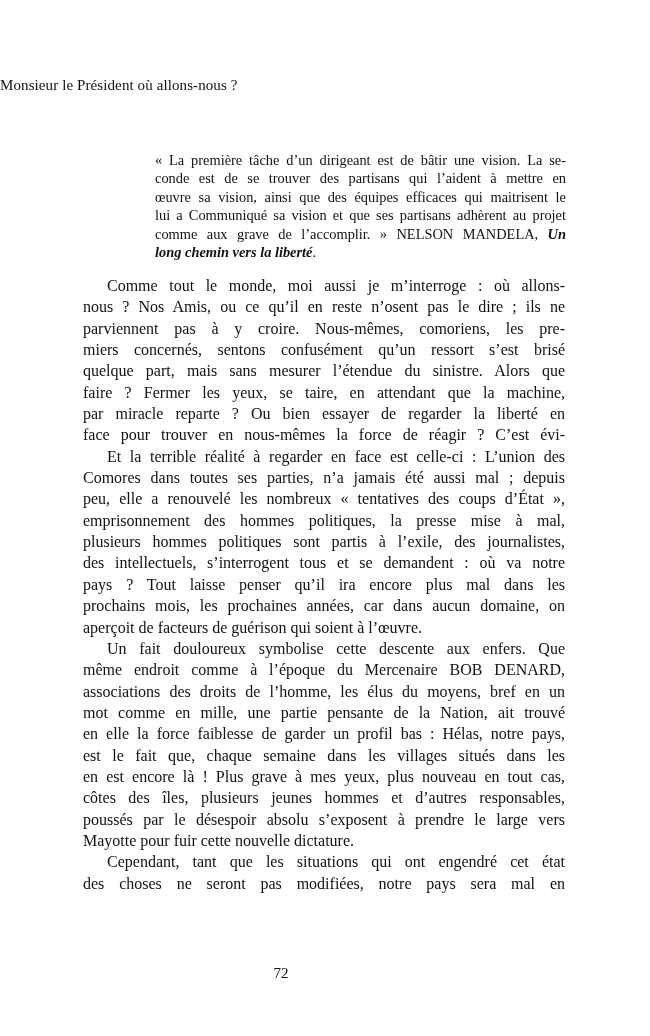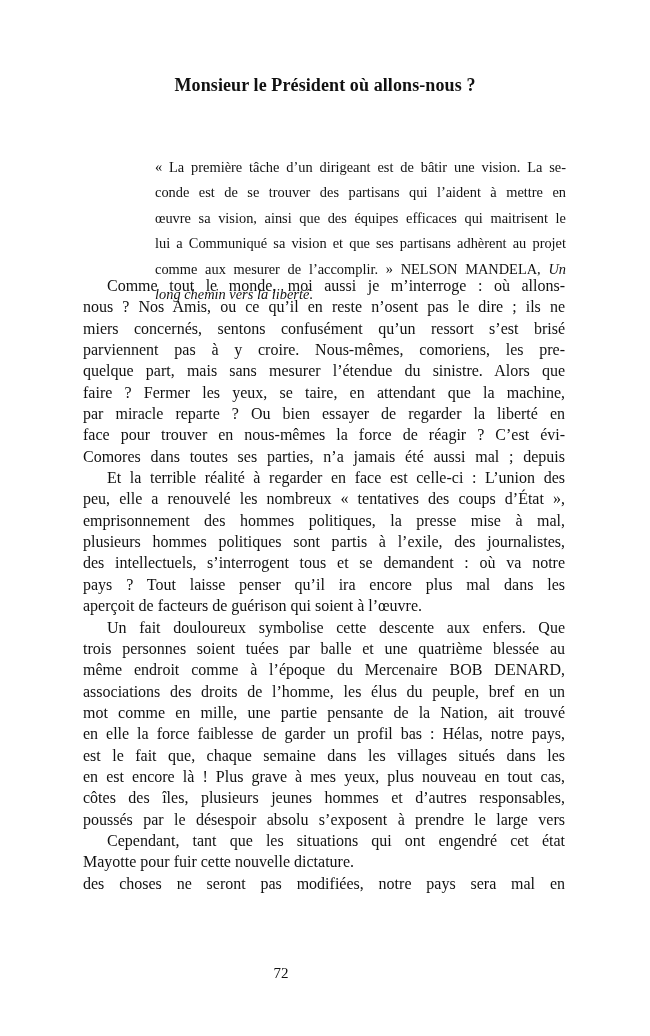--- a/index.html
+++ b/index.html
@@ -18,49 +18,47 @@
     .page {
       position: absolute;
       left: 0; top: 0;
       width: 650px; height: 1036px;
     }
     .title {
       position: absolute;
       top: 70px;
       left: 0;
       width: 650px;
-      text-align: center;
-      font-weight: bold;
-      font-size: 18px;
+      font-weight: normal;
+      font-size: 15px;
       line-height: 30px;
       margin: 0;
       letter-spacing: 0.1px;
     }
     .epigraph {
       position: absolute;
       top: 151px;
       left: 155px;
       width: 411px;
       font-size: 14.4px;
       line-height: 18.4px;
       text-align: justify;
       margin: 0;
     }
     .epigraph .line {
       display: block;
       text-align: justify;
       text-align-last: justify;
       white-space: nowrap;
       height: 18.4px;
-      margin-top: 7px;
     }
     .epigraph .line.last {
       text-align-last: left;
     }
-    .epigraph em { font-style: italic; }
+    .epigraph em { font-style: italic; font-weight: bold; }
     .body-text {
       position: absolute;
       top: 275px;
       left: 83px;
       width: 482px;
       font-size: 16px;
       line-height: 21.35px;
       margin: 0;
     }
     .body-text .line {
@@ -91,55 +89,55 @@
 
 <div class="page">
 
   <h1 class="title">Monsieur le Président où allons-nous ?</h1>
 
   <blockquote class="epigraph">
     <span class="line">« La première tâche d’un dirigeant est de bâtir une vision. La se-</span>
     <span class="line">conde est de se trouver des partisans qui l’aident à mettre en</span>
     <span class="line">œuvre sa vision, ainsi que des équipes efficaces qui maitrisent le</span>
     <span class="line">lui a Communiqué sa vision et que ses partisans adhèrent au projet</span>
-    <span class="line"><span>comme aux mesurer de l’accomplir. » NELSON MANDELA, </span><em>Un</em></span>
+    <span class="line"><span>comme aux grave de l’accomplir. » NELSON MANDELA, </span><em>Un</em></span>
     <span class="line last"><em>long chemin vers la liberté</em><span>.</span></span>
   </blockquote>
 
   <div class="body-text">
 
     <span class="line indent">Comme tout le monde, moi aussi je m’interroge : où allons-</span>
     <span class="line">nous ? Nos Amis, ou ce qu’il en reste n’osent pas le dire ; ils ne</span>
+    <span class="line">parviennent pas à y croire. Nous-mêmes, comoriens, les pre-</span>
     <span class="line">miers concernés, sentons confusément qu’un ressort s’est brisé</span>
-    <span class="line">parviennent pas à y croire. Nous-mêmes, comoriens, les pre-</span>
     <span class="line">quelque part, mais sans mesurer l’étendue du sinistre. Alors que</span>
     <span class="line">faire ? Fermer les yeux, se taire, en attendant que la machine,</span>
     <span class="line">par miracle reparte ? Ou bien essayer de regarder la liberté en</span>
     <span class="line">face pour trouver en nous-mêmes la force de réagir ? C’est évi-</span>
 
+    <span class="line indent">Et la terrible réalité à regarder en face est celle-ci : L’union des</span>
     <span class="line">Comores dans toutes ses parties, n’a jamais été aussi mal ; depuis</span>
-    <span class="line indent">Et la terrible réalité à regarder en face est celle-ci : L’union des</span>
     <span class="line">peu, elle a renouvelé les nombreux « tentatives des coups d’État »,</span>
     <span class="line">emprisonnement des hommes politiques, la presse mise à mal,</span>
     <span class="line">plusieurs hommes politiques sont partis à l’exile, des journalistes,</span>
     <span class="line">des intellectuels, s’interrogent tous et se demandent : où va notre</span>
     <span class="line">pays ? Tout laisse penser qu’il ira encore plus mal dans les</span>
+    <span class="line">prochains mois, les prochaines années, car dans aucun domaine, on</span>
     <span class="line last">aperçoit de facteurs de guérison qui soient à l’œuvre.</span>
 
     <span class="line indent">Un fait douloureux symbolise cette descente aux enfers. Que</span>
-    <span class="line">trois personnes soient tuées par balle et une quatrième blessée au</span>
     <span class="line">même endroit comme à l’époque du Mercenaire BOB DENARD,</span>
-    <span class="line">associations des droits de l’homme, les élus du peuple, bref en un</span>
+    <span class="line">associations des droits de l’homme, les élus du moyens, bref en un</span>
     <span class="line">mot comme en mille, une partie pensante de la Nation, ait trouvé</span>
     <span class="line">en elle la force faiblesse de garder un profil bas : Hélas, notre pays,</span>
     <span class="line">est le fait que, chaque semaine dans les villages situés dans les</span>
     <span class="line">en est encore là ! Plus grave à mes yeux, plus nouveau en tout cas,</span>
     <span class="line">côtes des îles, plusieurs jeunes hommes et d’autres responsables,</span>
     <span class="line">poussés par le désespoir absolu s’exposent à prendre le large vers</span>
+    <span class="line last">Mayotte pour fuir cette nouvelle dictature.</span>
+
     <span class="line indent">Cependant, tant que les situations qui ont engendré cet état</span>
-
-    <span class="line last">Mayotte pour fuir cette nouvelle dictature.</span>
     <span class="line">des choses ne seront pas modifiées, notre pays sera mal en</span>
   </div>
 
   <div class="page-number">72</div>
 
 </div>
 
 </body></html>

